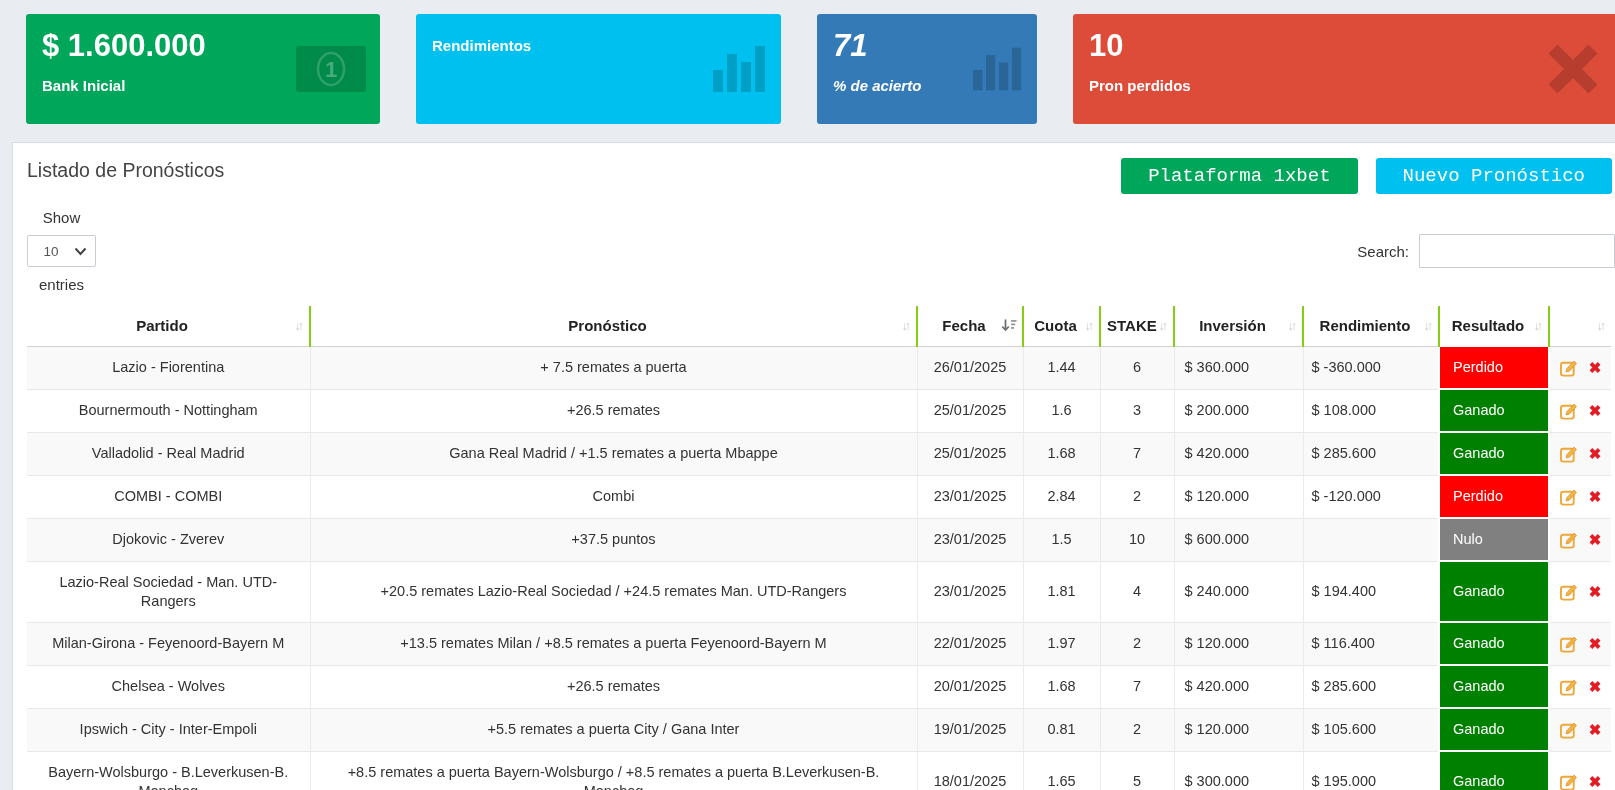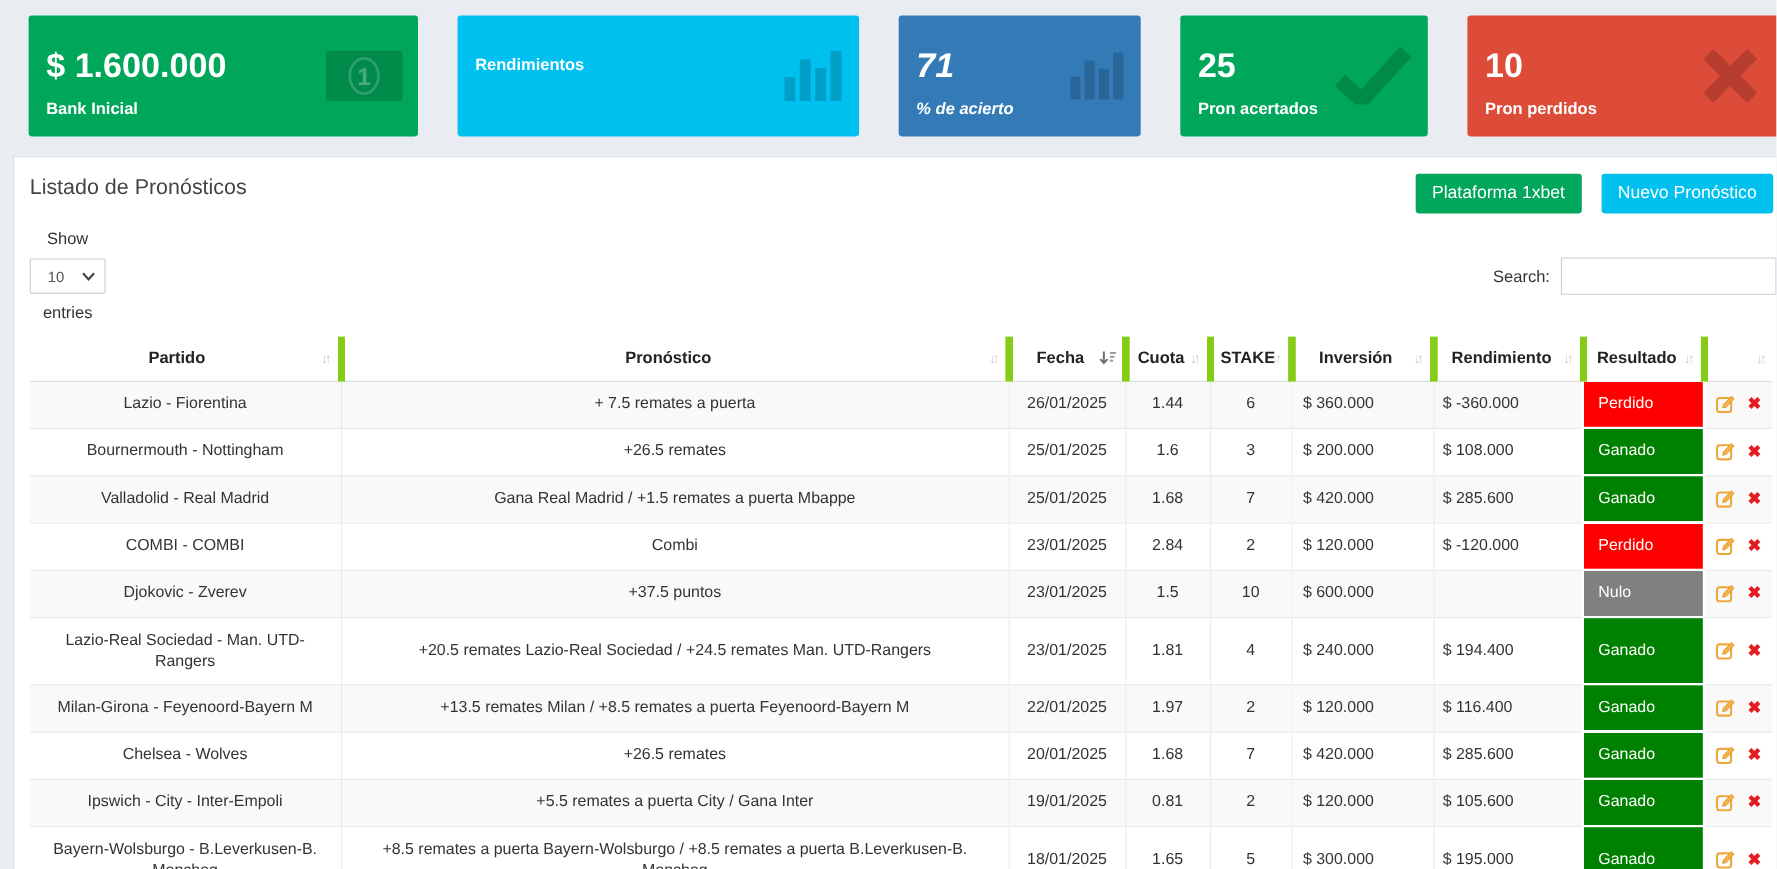--- a/index.html
+++ b/index.html
@@ -8,40 +8,40 @@
     width:1615px; height:790px; overflow:hidden;
     background:#e9edf2;
     font-family:"Liberation Sans", sans-serif;
     color:#333;
   }
 
   
   .cards-row { display:flex; gap:36px; padding:14px 0 0 26px; height:124px; }
   .small-box {
     position:relative; height:110px; border-radius:3px; color:#fff;
-    padding:24px 16px; overflow:hidden; flex:0 0 auto;
+    padding:10px 16px; overflow:hidden; flex:0 0 auto;
   }
   .card-0 { width:354px; } .card-1 { width:365px; }
   .card-2 { width:220px;font-style:italic; } .card-3 { width:225px; }
   .card-4 { flex:1 1 auto; border-top-right-radius:0; border-bottom-right-radius:0; }
   .small-box h3 { margin:4px 0 0; font-size:31px; font-weight:bold; letter-spacing:0; }
   .small-box p  { margin:13px 0 0; font-size:15px; font-weight:bold; }
   .box-icon { position:absolute; right:14px; top:50%; transform:translateY(-50%); line-height:0; }
 
   
   .panel {
     position:relative; margin:18px 0 18px 12px; width:calc(100% - 12px);
     background:#fff; border:1px solid #d9dde3; border-right:none;
     min-height:630px; padding:0 0 24px 14px;
   }
   .panel-title { margin:0; padding-top:16px; font-size:19.5px; font-weight:400; color:#444; }
   .panel-buttons { position:absolute; top:15px; right:3px; display:flex; gap:18px; }
   .hdr-btn {
-    height:36px; padding:0 15px; border:none; border-radius:3px;
-    color:#fff; font-size:16px; font-family:Liberation Sans, sans-serif; cursor:pointer;
+    height:36px; padding:0 27px; border:none; border-radius:3px;
+    color:#fff; font-size:19px; font-family:Liberation Mono, monospace; cursor:pointer;
   }
 
   
   .table-controls { display:flex; justify-content:space-between; align-items:center; margin-top:27px; }
   .length-control { display:flex; align-items:center; gap:9px; font-size:15px; color:#333;flex-direction:column; }
   .fake-select {
     display:inline-flex; align-items:center; width:69px; height:32px;
     border:1px solid #c8ccd3; border-radius:2px; background:#fff; cursor:pointer; padding:0 8px 0 0;
   }
   .fake-select .val { flex:1; text-align:center; font-size:13.5px; color:#555; }
@@ -52,21 +52,21 @@
   }
 
   
   table.datatable { margin-top:13px; border-collapse:collapse; table-layout:fixed; width:1584px; }
   .col0{width:283px}.col1{width:607px}.col2{width:106px}.col3{width:77px}
   .col4{width:74px}.col5{width:129px}.col6{width:136px}.col7{width:110px}.col8{width:62px}
 
   thead th {
     position:relative; font-size:15px; font-weight:bold; color:#222;
     padding:11px 18px 11px 6px; text-align:center; background:#fff;
-    border-bottom:1px solid #d2d2d2; border-left:7px solid #84cc16; cursor:pointer;
+    border-bottom:1px solid #d2d2d2; border-left:2px solid #84cc16; cursor:pointer;
   }
   thead th:first-child { border-left:none; }
   .sort { position:absolute; right:5px; top:50%; transform:translateY(-50%); }
   .sort-both { color:#cbcbcb; font-size:12.5px; letter-spacing:-3px; padding-right:3px; }
   .sort-desc { line-height:0; }
 
   tbody td {
     font-size:14.5px; color:#333; padding:11px 8px; line-height:19px;
     border-top:1px solid #e8e8e8; border-left:1px solid #ebebeb;
     overflow:hidden; word-wrap:break-word;
@@ -115,29 +115,20 @@
     </div>
     <div class="small-box card-2" style="background: rgb(51, 122, 183);">
       <h3>71</h3>
       <p>% de acierto</p>
       <span class="box-icon">
         <svg width="50" height="44" viewBox="0 0 54 46" fill="rgba(0,0,0,0.17)">
             <rect x="0" y="24" width="10" height="22"></rect>
             <rect x="14" y="8" width="10" height="38"></rect>
             <rect x="28" y="16" width="10" height="30"></rect>
             <rect x="42" y="0" width="10" height="46"></rect>
-          </svg>
-      </span>
-    </div>
-    <div class="small-box card-3" style="background: rgb(0, 166, 90);">
-      <h3>25</h3>
-      <p>Pron acertados</p>
-      <span class="box-icon">
-        <svg width="72" height="52" viewBox="0 0 72 52">
-            <path d="M6 30 L26 48 L66 4" stroke="rgba(0,0,0,0.17)" stroke-width="14" fill="none"></path>
           </svg>
       </span>
     </div>
     <div class="small-box card-4" style="background: rgb(221, 75, 57);">
       <h3>10</h3>
       <p>Pron perdidos</p>
       <span class="box-icon">
         <svg width="56" height="52" viewBox="0 0 56 52">
             <path d="M8 6 L48 46 M48 6 L8 46" stroke="rgba(0,0,0,0.17)" stroke-width="13"></path>
           </svg>

